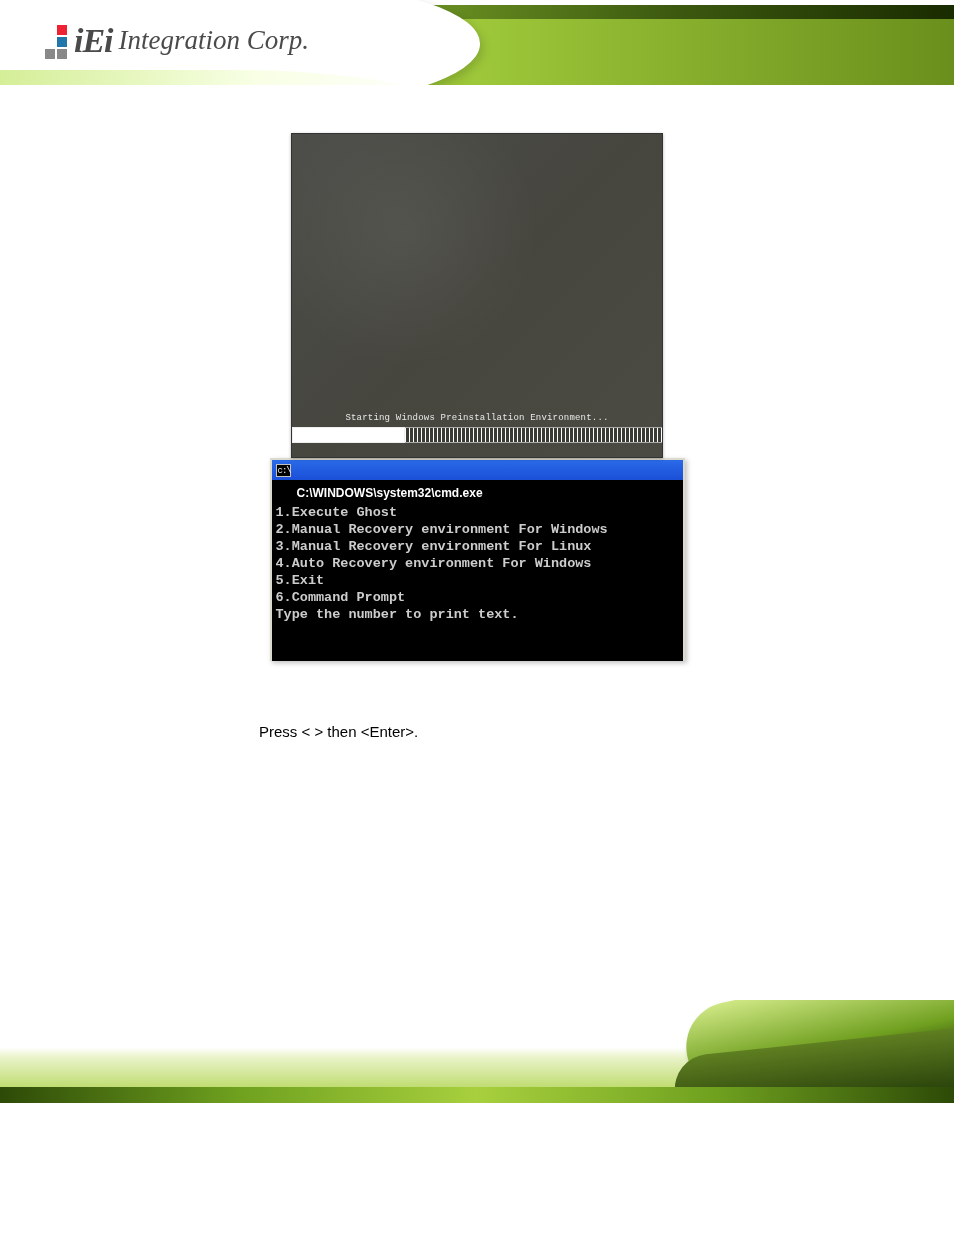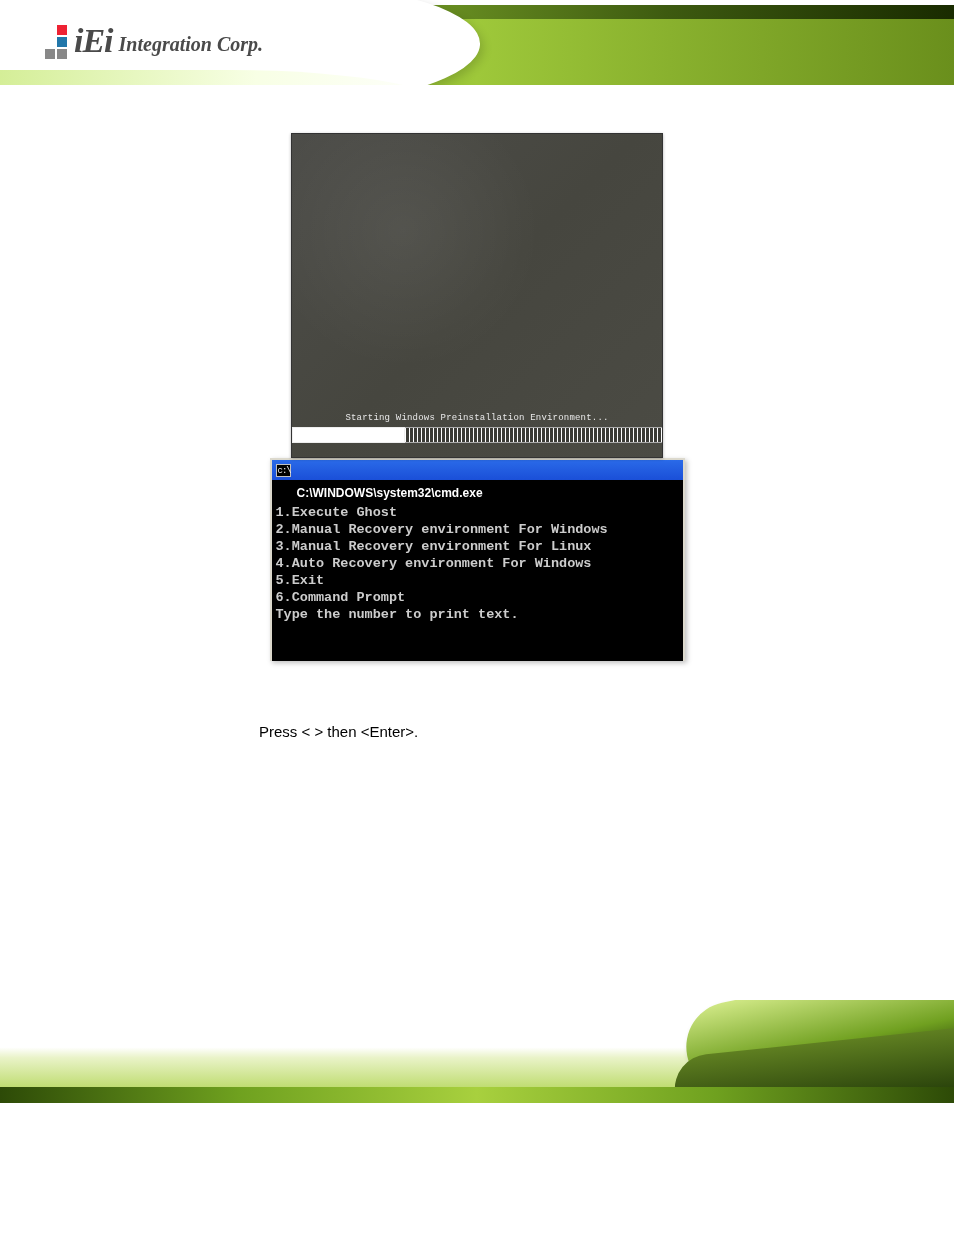--- a/index.html
+++ b/index.html
@@ -76,22 +76,22 @@
     font-family: Georgia, "Times New Roman", serif;
     font-size: 34px;
     font-weight: bold;
     font-style: italic;
     letter-spacing: -1px;
     color: #4a4a4a;
     text-shadow: 1px 1px 1px #fff;
   }
   .brand .tag {
     font-family: Georgia, serif;
-    font-size: 20px;
-    font-weight: bold;
+    font-size: 27px;
+    font-weight: normal;
     font-style: italic;
     color: #4a4a4a;
     margin-left: 6px;
     position: relative;
     top: -4px;
     text-shadow: 1px 1px 1px #fff;
   }
 
   
   .content {

